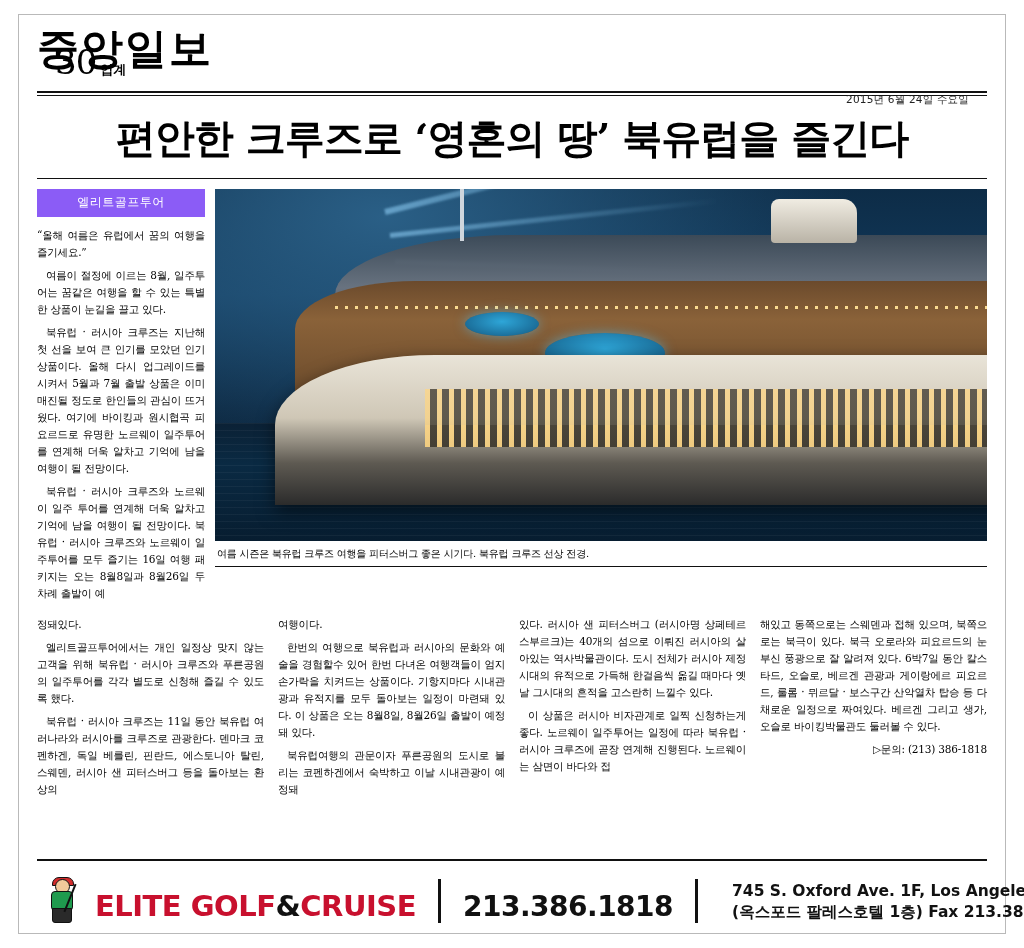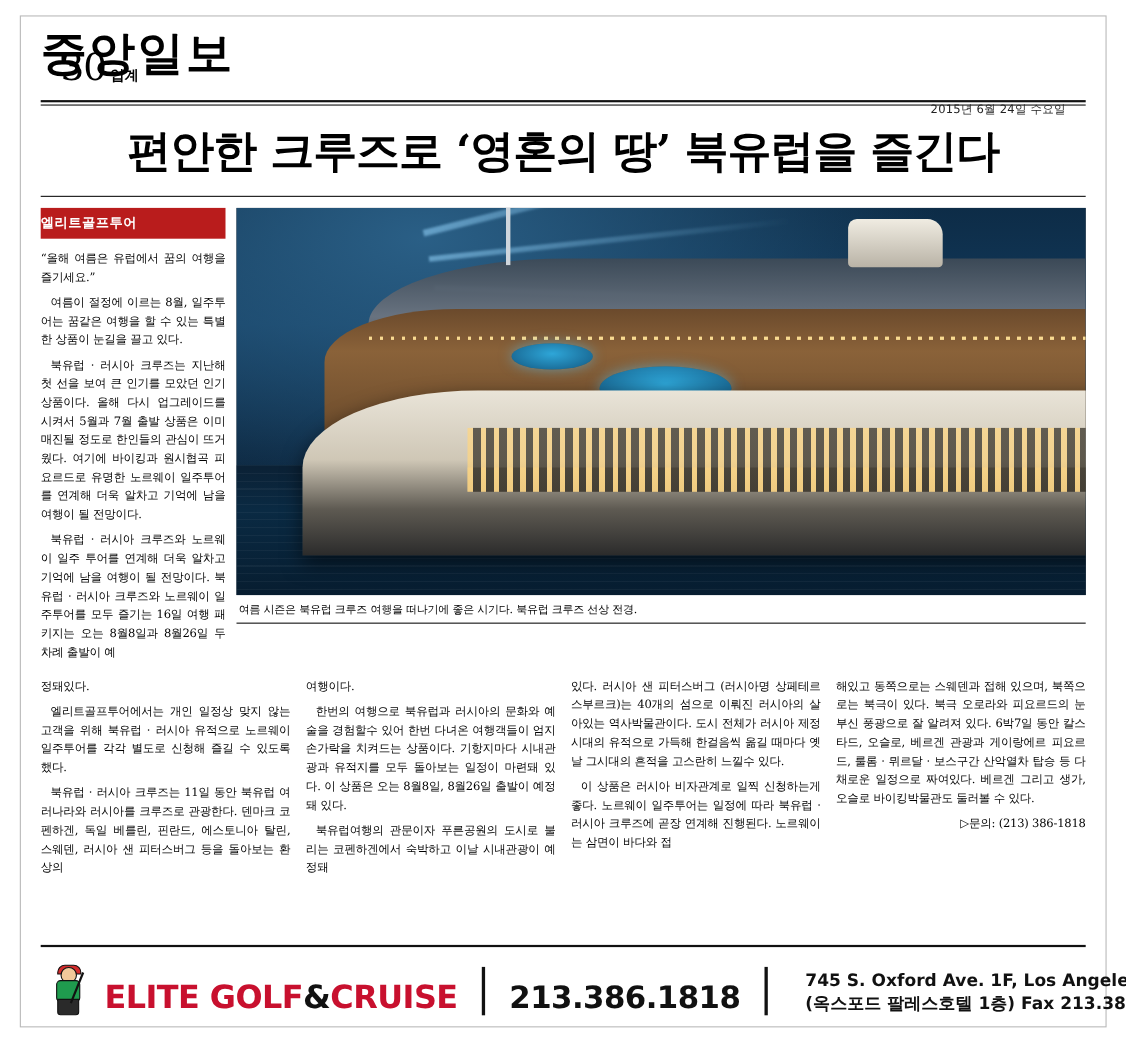--- a/index.html
+++ b/index.html
@@ -111,25 +111,25 @@
   .col-left {
     width: 178px;
     flex: 0 0 178px;
     padding-right: 10px;
     box-sizing: border-box;
   }
   .col-right {
     flex: 1 1 auto;
   }
   .tag-box {
-    background: #b91c1c;
+    background: #8b5cf6;
     color: #fff;
     font-size: 12px;
-    font-weight: 700;
-    text-align: left;
+    font-weight: 400;
+    text-align: center;
     padding: 5px 0 6px 0;
     letter-spacing: 0.5px;
   }
   .lede {
     font-family: "DejaVu Serif", serif;
     font-size: 10.5px;
     line-height: 1.62;
     text-align: justify;
     margin-top: 10px;
     letter-spacing: -0.2px;
@@ -430,29 +430,29 @@
             <div class="mast"></div>
             <div class="deck"></div>
             <div class="lights"></div>
             <div class="pool small"></div>
             <div class="pool"></div>
             <div class="hull">
               <div class="hull-windows"></div>
               <div class="hull-windows row2"></div>
             </div>
           </div>
-          <div class="photo-caption">여름 시즌은 북유럽 크루즈 여행을 떠나기에 좋은 시기다. 북유럽 크루즈 선상 전경.</div>
+          <div class="photo-caption">여름 시즌은 북유럽 크루즈 여행을 피터스버그 좋은 시기다. 북유럽 크루즈 선상 전경.</div>
         </div>
       </div>
     </div>
 
     <div class="article-cols">
       <div class="acol">
         <p class="noindent">정돼있다.</p>
-        <p>엘리트골프투어에서는 개인 일정상 맞지 않는 고객을 위해 북유럽 · 러시아 유적으로 노르웨이 일주투어를 각각 별도로 신청해 즐길 수 있도록 했다.</p>
+        <p>엘리트골프투어에서는 개인 일정상 맞지 않는 고객을 위해 북유럽 · 러시아 크루즈와 푸른공원의 일주투어를 각각 별도로 신청해 즐길 수 있도록 했다.</p>
         <p>북유럽 · 러시아 크루즈는 11일 동안 북유럽 여러나라와 러시아를 크루즈로 관광한다. 덴마크 코펜하겐, 독일 베를린, 핀란드, 에스토니아 탈린, 스웨덴, 러시아 샌 피터스버그 등을 돌아보는 환상의</p>
       </div>
       <div class="acol">
         <p class="noindent">여행이다.</p>
         <p>한번의 여행으로 북유럽과 러시아의 문화와 예술을 경험할수 있어 한번 다녀온 여행객들이 엄지 손가락을 치켜드는 상품이다. 기항지마다 시내관광과 유적지를 모두 돌아보는 일정이 마련돼 있다. 이 상품은 오는 8월8일, 8월26일 출발이 예정돼 있다.</p>
         <p>북유럽여행의 관문이자 푸른공원의 도시로 불리는 코펜하겐에서 숙박하고 이날 시내관광이 예정돼</p>
       </div>
       <div class="acol">
         <p class="noindent">있다. 러시아 샌 피터스버그 (러시아명 상페테르스부르크)는 40개의 섬으로 이뤄진 러시아의 살아있는 역사박물관이다. 도시 전체가 러시아 제정 시대의 유적으로 가득해 한걸음씩 옮길 때마다 옛날 그시대의 흔적을 고스란히 느낄수 있다.</p>
         <p>이 상품은 러시아 비자관계로 일찍 신청하는게 좋다. 노르웨이 일주투어는 일정에 따라 북유럽 · 러시아 크루즈에 곧장 연계해 진행된다. 노르웨이는 삼면이 바다와 접</p>

